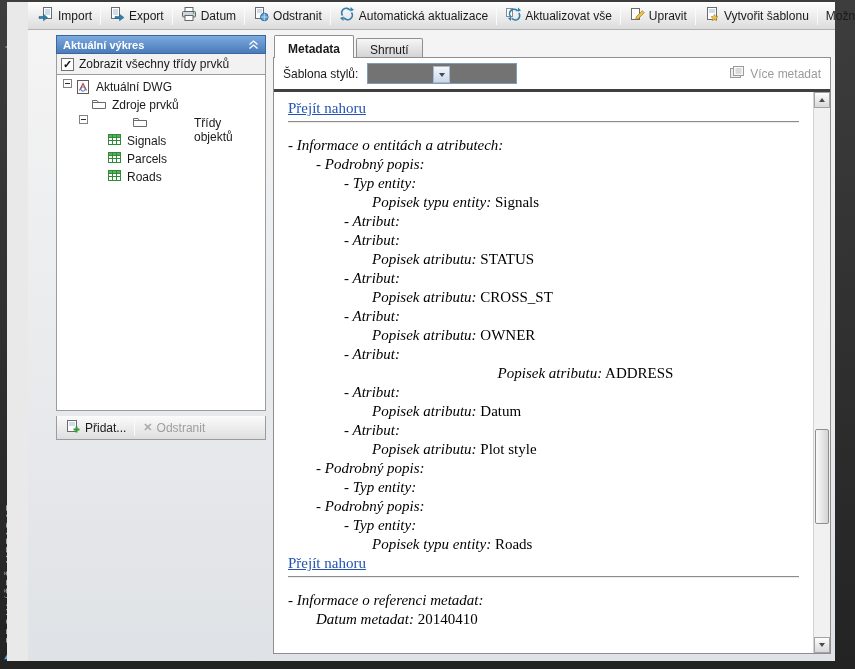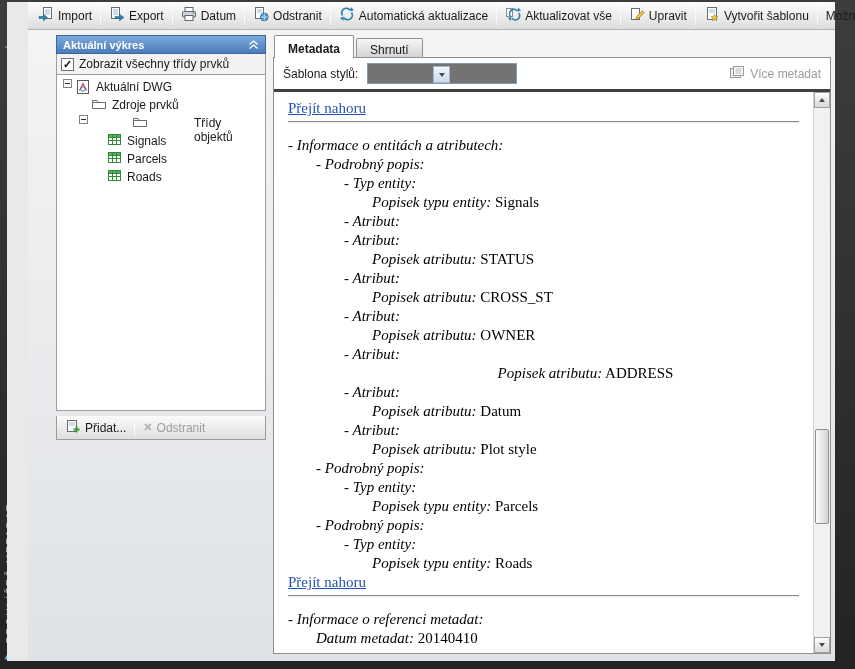--- a/index.html
+++ b/index.html
@@ -355,21 +355,20 @@
                 <div class="doc-line" style="padding-left: 56px;"><span class="doc-label">- Atribut:</span></div>
                 <div class="doc-line" style="padding-left: 84px;"><span class="doc-label">Popisek atributu:</span><span class="doc-value"> OWNER</span></div>
                 <div class="doc-line" style="padding-left: 56px;"><span class="doc-label">- Atribut:</span></div>
                 <div class="doc-line" style="padding-left: 84px; text-align: center;"><span class="doc-label">Popisek atributu:</span><span class="doc-value"> ADDRESS</span></div>
                 <div class="doc-line" style="padding-left: 56px;"><span class="doc-label">- Atribut:</span></div>
                 <div class="doc-line" style="padding-left: 84px;"><span class="doc-label">Popisek atributu:</span><span class="doc-value"> Datum</span></div>
                 <div class="doc-line" style="padding-left: 56px;"><span class="doc-label">- Atribut:</span></div>
                 <div class="doc-line" style="padding-left: 84px;"><span class="doc-label">Popisek atributu:</span><span class="doc-value"> Plot style</span></div>
                 <div class="doc-line" style="padding-left: 28px;"><span class="doc-label">- Podrobný popis:</span></div>
                 <div class="doc-line" style="padding-left: 56px;"><span class="doc-label">- Typ entity:</span></div>
-                <div class="doc-line" style="padding-left: 84px;"><span class="doc-label">Popisek typu entity:</span><span class="doc-value"> Parcels</span></div>
                 <div class="doc-line" style="padding-left: 28px;"><span class="doc-label">- Podrobný popis:</span></div>
                 <div class="doc-line" style="padding-left: 56px;"><span class="doc-label">- Typ entity:</span></div>
                 <div class="doc-line" style="padding-left: 84px;"><span class="doc-label">Popisek typu entity:</span><span class="doc-value"> Roads</span></div>
                 <div class="doc-line"><a href="#" class="doc-link">Přejít nahoru</a></div>
                 <div class="doc-rule"></div>
                 <div class="doc-line" style="padding-left: 0px;"><span class="doc-label">- Informace o referenci metadat:</span></div>
                 <div class="doc-line" style="padding-left: 28px;"><span class="doc-label">Datum metadat:</span><span class="doc-value"> 20140410</span></div>
               </div>
             <div class="scrollbar">
               <div class="sb-btn">

